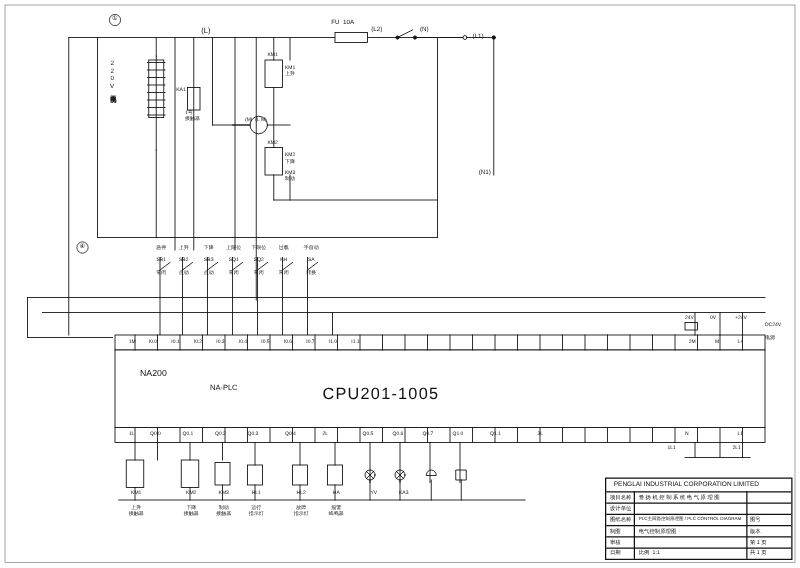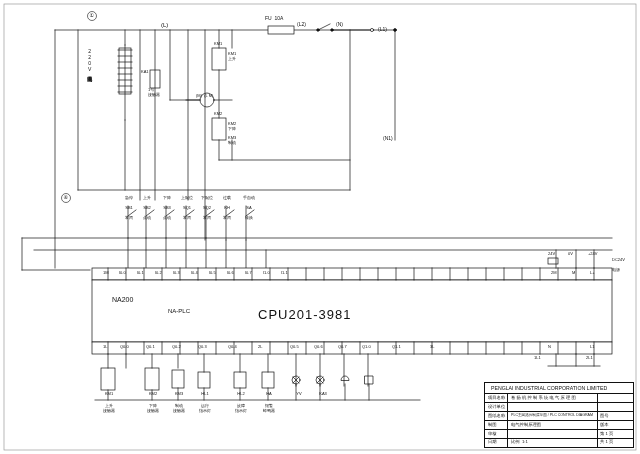--- a/index.html
+++ b/index.html
@@ -192,21 +192,21 @@
 <div class="lbl xs" style="left:227px;top:271px;">I0.6</div>
 <div class="lbl xs" style="left:245px;top:271px;">I0.7</div>
 <div class="lbl xs" style="left:263px;top:271px;">I1.0</div>
 <div class="lbl xs" style="left:281px;top:271px;">I1.1</div>
 <div class="lbl xs" style="left:551px;top:271px;">2M</div>
 <div class="lbl xs" style="left:572px;top:271px;">M</div>
 <div class="lbl xs" style="left:590px;top:271px;">L+</div>
 
 <div class="lbl" style="left:112px;top:296px;font-size:7px;">NA200</div>
 <div class="lbl" style="left:168px;top:308px;font-size:6px;">NA-PLC</div>
-<div class="lbl big" style="left:258px;top:308px;">CPU201-3981</div>
+<div class="lbl big" style="left:258px;top:308px;">CPU201-1005</div>
 
 <div class="lbl xs" style="left:103px;top:345px;">1L</div>
 <div class="lbl xs" style="left:120px;top:345px;">Q0.0</div>
 <div class="lbl xs" style="left:146px;top:345px;">Q0.1</div>
 <div class="lbl xs" style="left:172px;top:345px;">Q0.2</div>
 <div class="lbl xs" style="left:198px;top:345px;">Q0.3</div>
 <div class="lbl xs" style="left:228px;top:345px;">Q0.4</div>
 <div class="lbl xs" style="left:258px;top:345px;">2L</div>
 <div class="lbl xs" style="left:290px;top:345px;">Q0.5</div>
 <div class="lbl xs" style="left:314px;top:345px;">Q0.6</div>

